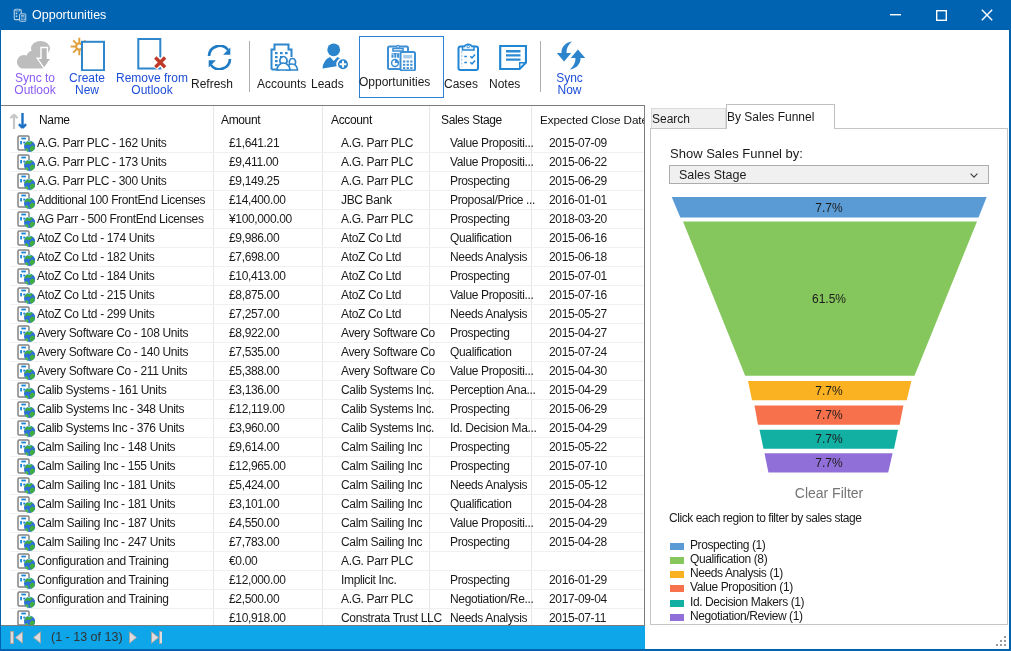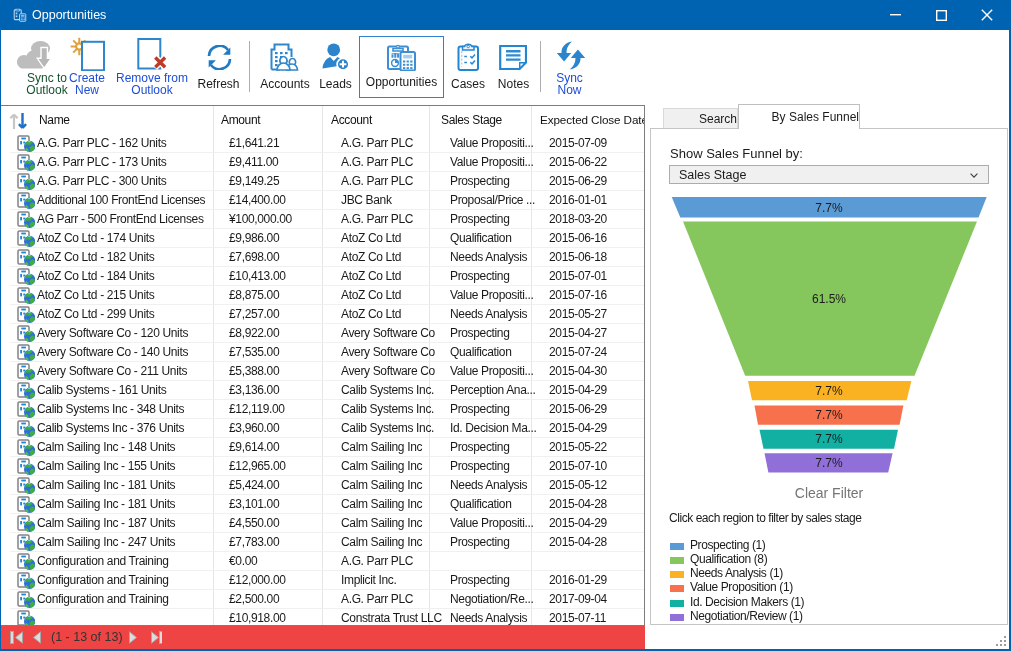--- a/index.html
+++ b/index.html
@@ -1,36 +1,36 @@
 <!DOCTYPE html>
 <html><head><meta charset="utf-8"><style>
 * { margin:0; padding:0; box-sizing:border-box; }
 html,body { width:1011px; height:651px; background:#fff; overflow:hidden; }
 #w { position:relative; width:1011px; height:651px; font-family:"Liberation Sans",sans-serif;
      border-left:1px solid #0063b1; border-right:2px solid #0063b1; border-bottom:2px solid #0063b1; }
 .abs { position:absolute; }
 #tb { position:absolute; left:0; top:0; width:1009px; height:30px; background:#0063b1; }
 #tb .t { position:absolute; left:31px; top:8px; color:#fff; font-size:12.5px; }
 .tlb { position:absolute; top:71.5px; text-align:center; color:#1d4ed8; font-size:12px; line-height:12.5px; white-space:nowrap; }
-.tlb1 { position:absolute; top:76.5px; text-align:center; color:#1a1a1a; font-size:12px; white-space:nowrap; }
+.tlb1 { position:absolute; top:76.5px; text-align:left; color:#1a1a1a; font-size:12px; white-space:nowrap; }
 .tsep { position:absolute; top:41px; height:51px; width:1px; background:#adadad; }
 #grid { position:absolute; left:0; top:105px; width:644px; height:521px; border-top:1px solid #7c7c7c; border-right:1px solid #7c7c7c; border-bottom:1px solid #7c7c7c; background:#fff; overflow:hidden; }
 .colline { position:absolute; top:0; height:520px; width:1px; background:#e6e6e6; }
 #hdr { position:absolute; left:0; top:0; width:643px; height:27px; font-size:12px; color:#111; }
 #hdr span { position:absolute; top:7px; white-space:nowrap; letter-spacing:-0.35px; }
 .row { position:absolute; left:9px; width:643px; height:19px; border-bottom:1px solid #f0f0f0; font-size:12px; color:#1a1a1a; line-height:18px; white-space:nowrap; letter-spacing:-0.35px; }
 .row .ri { position:absolute; left:7px; top:1px; }
 .row span { position:absolute; }
 .c0 { left:27px; } .c1 { left:219px; } .c2 { left:331px; } .c3 { left:440px; } .c4 { left:539px; }
-#pager { position:absolute; left:0; top:626px; width:644px; height:23px; background:#ef4444; }
+#pager { position:absolute; left:0; top:626px; width:644px; height:23px; background:#0ea5e9; }
 #pager .pt { position:absolute; left:50px; top:4px; font-size:12.5px; color:#333; }
 #panel { position:absolute; left:649px; top:128px; width:358px; height:497px; background:#fff; border:1px solid #c5c5c5; }
-.tab { position:absolute; font-size:12px; color:#1a1a1a; text-align:right;margin-left:12px; }
+.tab { position:absolute; font-size:12px; color:#1a1a1a; text-align:left; }
 #tab1 { left:650px; top:108px; width:75px; height:20px; background:#f0f0f0; border:1px solid #d9d9d9; border-bottom:none; line-height:20px; }
-#tab2 { left:725px; top:104px; width:122px; height:25px; background:#fff; border:1px solid #bfbfbf; border-bottom:none; line-height:24px; z-index:3; }
+#tab2 { left:725px; top:104px; width:109px; height:25px; background:#fff; border:1px solid #bfbfbf; border-bottom:none; line-height:24px; z-index:3; }
 #sflbl { position:absolute; left:669px; top:146px; font-size:13px; color:#1a1a1a; }
 #sel { position:absolute; left:668px; top:165px; width:320px; height:19px; background:#f0f0f0; border:1px solid #acacac; font-size:12.5px; color:#1a1a1a; line-height:18px; padding-left:9px; }
 #clear { position:absolute; left:649px; top:485px; width:358px; text-align:center; font-size:14px; color:#757575; }
 #hint { position:absolute; left:668px; top:511px; font-size:12px; letter-spacing:-0.45px; color:#1a1a1a; }
 .leg { position:absolute; left:669px; font-size:12px; letter-spacing:-0.4px; color:#1a1a1a; }
 .leg i { display:inline-block; width:14px; height:7px; margin-right:6px; }
 .leg span { position:relative; top:-1px; }
 #grip { position:absolute; right:2px; bottom:2px; }
 </style></head><body>
 <div id="w">
@@ -157,21 +157,21 @@
     <path d="M20.7,23.4 V17.7 H26.4z" fill="#eaf3fb" stroke="#2386d3" stroke-width="1.4"></path>
     <g stroke="#2e8ad2" stroke-width="2.4">
         <path d="M7,6.2 H21.5 M7,10.4 H21.5 M7,14.6 H21.5"></path>
       </g>
   </svg>
   <svg class="abs" style="left:555px;top:41px" width="30" height="29" viewBox="0 0 30 29">
     <path d="M16.2,0.6 C9.3,1.4 5.2,6.4 5.5,12 L0.8,12 L8.1,20.6 L15.2,12 L10.6,12 C10.3,7.6 12.6,3.4 16.2,0.6 Z" fill="#2b84cc"></path>
     <path d="M13.8,28.4 C20.7,27.6 24.8,22.6 24.5,17 L29.2,17 L21.9,8.4 L14.8,17 L19.4,17 C19.7,21.4 17.4,25.6 13.8,28.4 Z" fill="#2b84cc"></path>
   </svg>
 
-  <div class="tlb" style="left:16px;width:60px;color:#14532d">Sync to<br>Outlook</div>
+  <div class="tlb" style="left:4px;width:60px;color:#8b5cf6">Sync to<br>Outlook</div>
   <div class="tlb" style="left:62px;width:48px">Create<br>New</div>
   <div class="tlb" style="left:111px;width:80px">Remove from<br>Outlook</div>
   <div class="tlb1" style="left:190px;width:55px">Refresh</div>
   <div class="tlb1" style="left:256px;width:56px">Accounts</div>
   <div class="tlb1" style="left:310px;width:49px">Leads</div>
   <div class="abs" style="left:358px;top:36px;width:85px;height:62px;border:1px solid #2f80d0"></div>
   <div class="tlb1" style="left:358px;width:85px;top:74.5px">Opportunities</div>
   <div class="tlb1" style="left:443px;width:48px">Cases</div>
   <div class="tlb1" style="left:488px;width:49px">Notes</div>
   <div class="tsep" style="left:248px"></div>
@@ -379,21 +379,21 @@
 <rect x="1" y="1" width="11" height="14" rx="1.2" fill="#fdfdfd" stroke="#838383" stroke-width="1.5"></rect>
 <rect x="4.3" y="2.6" width="4.6" height="1.8" fill="#1c86d6"></rect>
 <rect x="3.2" y="6" width="1.8" height="3.4" fill="#1c86d6"></rect>
 <rect x="6.3" y="6.6" width="2" height="1.9" fill="#1c86d6"></rect>
 <circle cx="12.6" cy="11.4" r="5.6" fill="#2f6fdb"></circle>
 <path d="M7.6,9.2 q1.6,-3 5,-3.4 l3.4,1.2 -3,3 -3.4,-0.6 -1.6,1.6z" fill="#3fae3f"></path>
 <path d="M15.2,16.2 q2.4,-1.5 2.9,-4.4 l-3.1,-1.6 -2.6,2.8 1.4,3.4z" fill="#3fae3f"></path>
 <path d="M8,14.6 q1.2,1.9 3.2,2.4 l0.4,-2.2 -2.2,-2z" fill="#4cbb4c"></path>
 <path d="M10.4,6.4 q2,-0.9 3.8,-0.3 l-1.8,1.2z" fill="#7fd3ef"></path>
 </svg>
-        <span class="c0">Avery Software Co - 120 Units</span>
+        <span class="c0">Avery Software Co - 108 Units</span>
         <span class="c1">£8,922.00</span>
         <span class="c2">Avery Software Co</span>
         <span class="c3">Prospecting</span>
         <span class="c4">2015-04-27</span>
       </div>
 <div class="row" style="top:236.5px">
         <svg class="ri" width="18" height="17" viewBox="0 0 18 17">
 <rect x="1" y="1" width="11" height="14" rx="1.2" fill="#fdfdfd" stroke="#838383" stroke-width="1.5"></rect>
 <rect x="4.3" y="2.6" width="4.6" height="1.8" fill="#1c86d6"></rect>
 <rect x="3.2" y="6" width="1.8" height="3.4" fill="#1c86d6"></rect>

